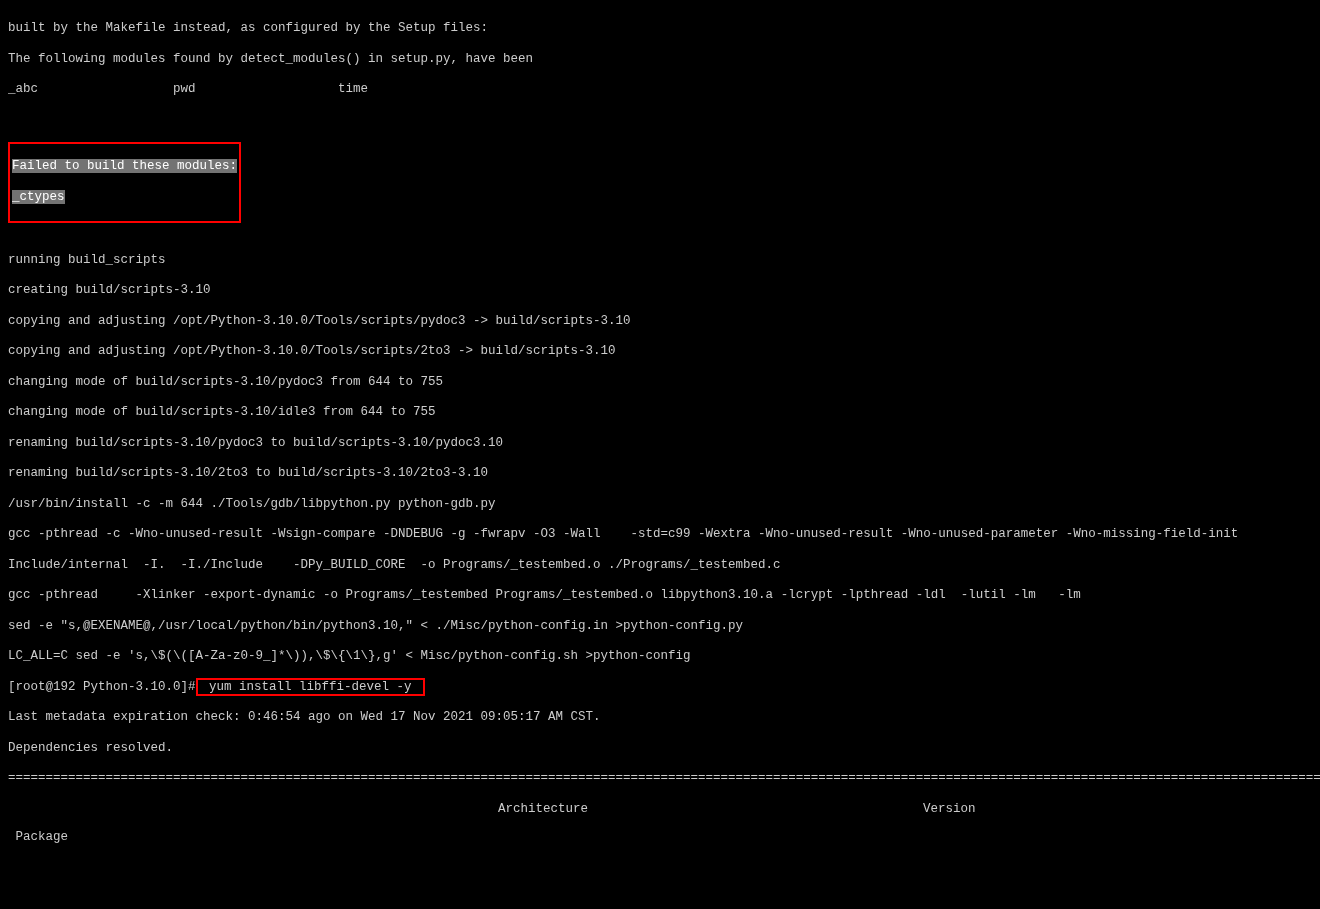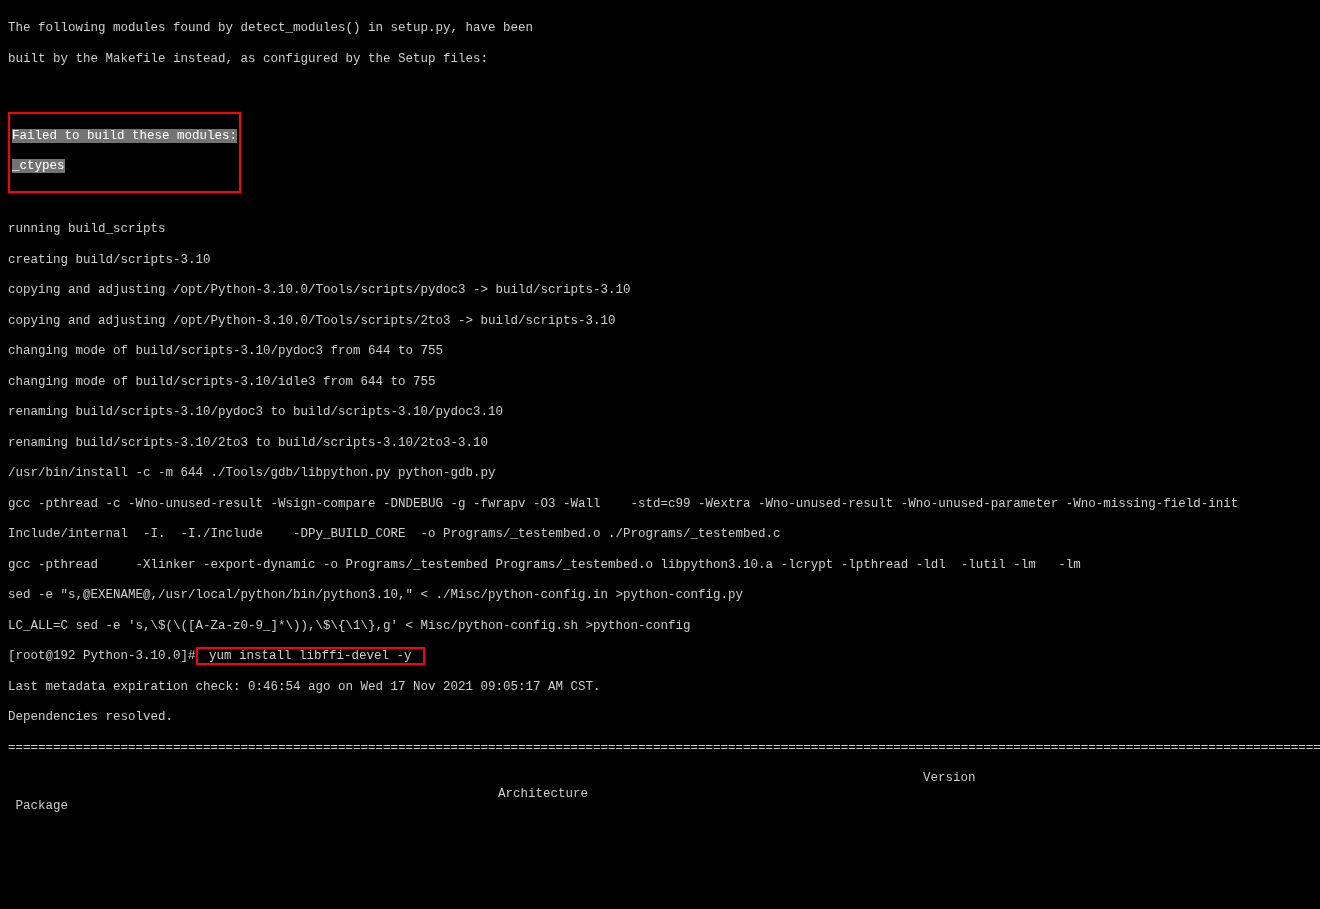--- a/index.html
+++ b/index.html
@@ -31,30 +31,31 @@
     color: #fff;
   }
   .dbl-row {
     color: #ccc;
   }
   .row {
     display: flex;
     flex-direction: row;
   }
   .col-pkg { width: 490px; margin-top: 28px; }
-  .col-arch { width: 425px; margin-top: 16px; }
+  .col-arch { width: 425px; }
   .col-ver { flex: 1; }
   .spacer { height: 14px; }
 </style>
 </head>
 <body>
 
 <div class="terminal">
+<div>built by the Makefile instead, as configured by the Setup files:</div>
 <div>The following modules found by detect_modules() in setup.py, have been</div>
-<div>built by the Makefile instead, as configured by the Setup files:</div>
+<div>_abc                  pwd                   time</div>
 <div class="spacer"></div>
 <div class="hl-box">
 <div><span class="sel">Failed to build these modules:</span></div>
 <div><span class="sel">_ctypes</span></div>
 </div>
 <div class="spacer"></div>
 <div>running build_scripts</div>
 <div>creating build/scripts-3.10</div>
 <div>copying and adjusting /opt/Python-3.10.0/Tools/scripts/pydoc3 -&gt; build/scripts-3.10</div>
 <div>copying and adjusting /opt/Python-3.10.0/Tools/scripts/2to3 -&gt; build/scripts-3.10</div>

